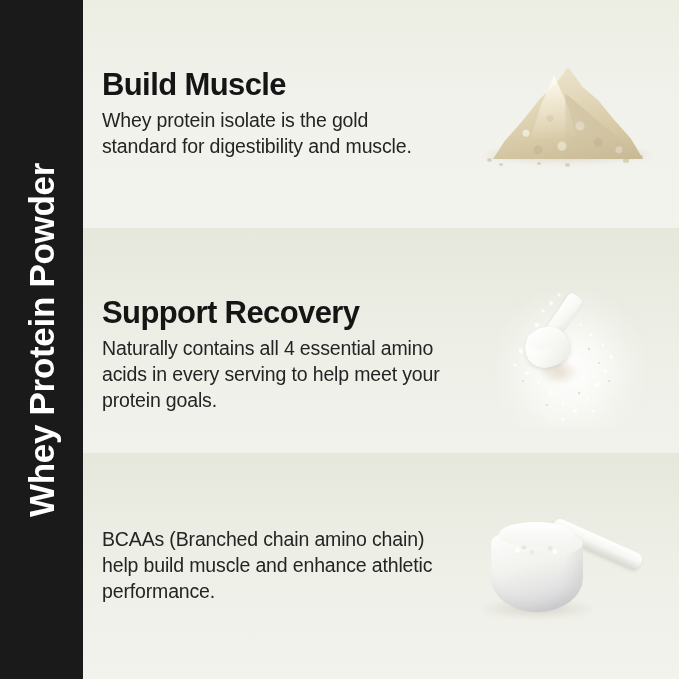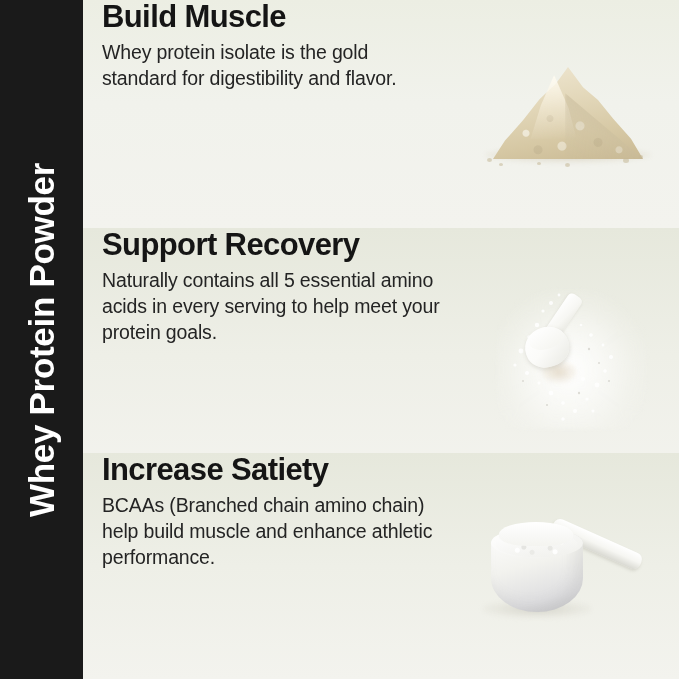--- a/index.html
+++ b/index.html
@@ -49,21 +49,21 @@
     left: 83px;
     top: 0;
     width: 596px;
     height: 679px;
   }
   .panel {
     position: absolute;
     left: 0;
     width: 596px;
     display: flex;
-    align-items: flex-start;
+    align-items: center;
     box-sizing: border-box;
     gap: 16px;
   }
   .panel-1 { top: 0px;   height: 228px; background: linear-gradient(to bottom, #eceee3 0%, #f1f2ec 45%, #f3f3ee 100%); }
   .panel-2 { top: 228px; height: 254px; background: linear-gradient(to bottom, #e6e8dc 0%, #eeefe7 50%, #f3f3ee 100%); }
   .panel-3 { top: 453px; height: 226px; background: linear-gradient(to bottom, #e6e8dc 0%, #eeefe7 50%, #f3f3ee 100%); }
 
   .panel-text {
     width: 360px;
     padding-left: 19px;
@@ -320,21 +320,21 @@
 
   <div class="side-band">
     <div class="side-band-label">Whey Protein Powder</div>
   </div>
 
   <div class="panels">
 
     <section class="panel panel-1">
       <div class="panel-text">
         <h2 class="panel-heading">Build Muscle</h2>
-        <p class="panel-body">Whey protein isolate is the gold standard for digestibility and flavor.</p>
+        <p class="panel-body">Whey protein isolate is the gold standard for digestibility and muscle.</p>
       </div>
       <div class="panel-figure">
         <div class="mound-wrap">
           <div class="mound-base"></div>
           <div class="mound-main"></div>
           <div class="mound-tex"></div>
           <div class="mound-hi"></div>
           <div class="mound-sh"></div>
           <span class="crumb" style="left:14px;bottom:17px;width:5px;height:4px;"></span>
           <span class="crumb" style="left:26px;bottom:13px;width:4px;height:3px;"></span>
@@ -342,21 +342,21 @@
           <span class="crumb" style="left:166px;bottom:20px;width:4px;height:4px;"></span>
           <span class="crumb" style="left:92px;bottom:12px;width:5px;height:4px;"></span>
           <span class="crumb" style="left:64px;bottom:14px;width:4px;height:3px;"></span>
         </div>
       </div>
     </section>
 
     <section class="panel panel-2">
       <div class="panel-text">
         <h2 class="panel-heading">Support Recovery</h2>
-        <p class="panel-body">Naturally contains all 5 essential amino acids in every serving to help meet your protein goals.</p>
+        <p class="panel-body">Naturally contains all 4 essential amino acids in every serving to help meet your protein goals.</p>
       </div>
       <div class="panel-figure">
         <div class="scatter-wrap">
           <div class="scatter-cloud"></div>
           <svg class="scatter-spray" viewBox="0 0 158 146">
             <g fill="#ffffff" opacity="0.95">
               <circle cx="58" cy="18" r="2.0"></circle>
                 <circle cx="66" cy="10" r="1.4"></circle>
               <circle cx="50" cy="26" r="1.6"></circle>
                 <circle cx="72" cy="24" r="1.2"></circle>
@@ -397,21 +397,20 @@
           <div class="scatter-tint"></div>
           <div class="scoop2-handle"></div>
           <div class="scoop2-bowl"></div>
           <div class="scoop2-bowl-inner"></div>
         </div>
       </div>
     </section>
 
     <section class="panel panel-3">
       <div class="panel-text">
-        <h2 class="panel-heading">Increase Satiety</h2>
         <p class="panel-body">BCAAs (Branched chain amino chain) help build muscle and enhance athletic performance.</p>
       </div>
       <div class="panel-figure">
         <div class="scoop3-wrap">
           <div class="scoop3-shadow"></div>
           <div class="scoop3-handle"></div>
           <div class="scoop3-cup"></div>
           <div class="scoop3-rim"></div>
           <div class="scoop3-fill"></div>
           <div class="scoop3-mound"></div>

